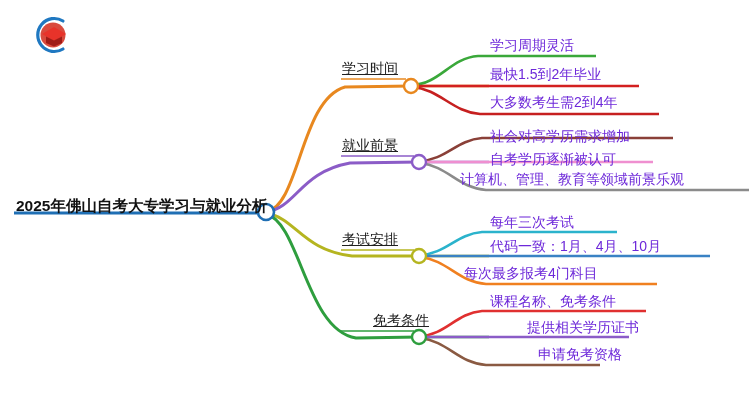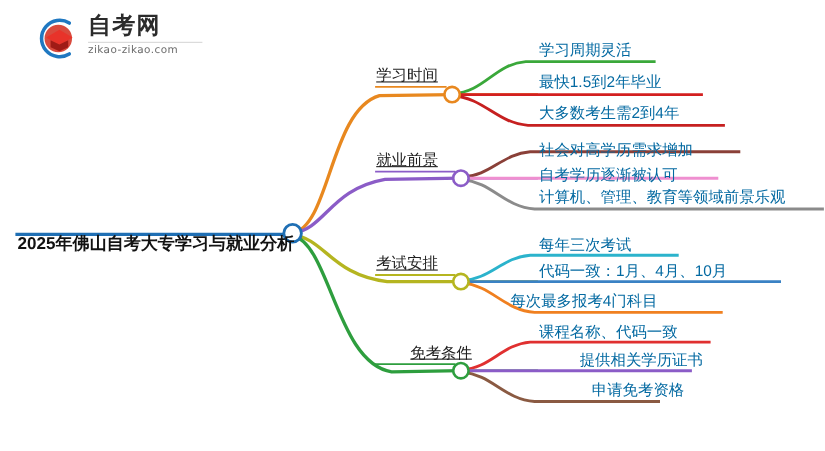--- a/index.html
+++ b/index.html
@@ -89,39 +89,34 @@
     color: #121212;
     letter-spacing: 0px;
   }
   .branch-label {
     font-size: 14px;
     color: #202020;
     text-decoration: underline;
   }
   .leaf-label {
     font-size: 14px;
-    color: #0369a1;
+    color: #6d28d9;
   }
 </style>
 </head>
 <body>
 
 <div id="logo">
   <div id="logo-mark">
     <svg width="44" height="44" viewBox="0 0 44 44">
       <path d="M33 8 A16.5 16.5 0 1 0 33 36" fill="none" stroke="#1f78c1" stroke-width="3.2" stroke-linecap="round"></path>
       <circle cx="23" cy="22" r="12.5" fill="#d94a3d"></circle>
       <path d="M12 21 L24 14 L36 21 L24 28 Z" fill="#e8332a"></path>
       <path d="M16 23.5 L16 30 L24 33.5 L32 30 L32 23.5 L24 27.5 Z" fill="#a01b16"></path>
     </svg>
-  </div>
-  <div id="logo-text">
-    <div class="logo-cn">自考网</div>
-    <div class="logo-rule"></div>
-    <div class="logo-url">zikao-zikao.com</div>
   </div>
 </div>
 
 <svg id="map" viewBox="0 0 750 410">
 
   <line x1="14" y1="213" x2="264" y2="213" stroke="#1f6fb4" stroke-width="3"></line>
 
   <path d="M266 212 C 300 206, 300 100, 345 87 L 411 86" fill="none" stroke="#e8881f" stroke-width="3"></path>
   <line x1="410" y1="86" x2="489" y2="86" stroke="#e8881f" stroke-width="2.4"></line>
 
@@ -159,34 +154,34 @@
 
   <path d="M420 336 C 446 335, 456 313, 482 311 L 646 311" fill="none" stroke="#e03030" stroke-width="2.6"></path>
   <path d="M420 337 L 482 337 L 629 337" fill="none" stroke="#8b5cc7" stroke-width="2.6"></path>
   <path d="M420 338 C 448 341, 458 363, 486 365 L 600 365" fill="none" stroke="#8a5a42" stroke-width="2.6"></path>
 
   <circle cx="419" cy="337" r="7" fill="#ffffff" stroke="#2e9e3e" stroke-width="2.4"></circle>
 
   <circle cx="266" cy="212" r="8" fill="#ffffff" stroke="#1f6fb4" stroke-width="2.6"></circle>
 </svg>
 
-<div class="label root-label" style="left:16px; top:196px;margin-top:15px;">2025年佛山自考大专学习与就业分析</div>
+<div class="label root-label" style="left:16px; top:196px;">2025年佛山自考大专学习与就业分析</div>
 
 <div class="label branch-label" style="left:342px; top:60px;">学习时间</div>
 <div class="label branch-label" style="left:342px; top:137px;text-align:right;">就业前景</div>
 <div class="label branch-label" style="left:342px; top:231px;">考试安排</div>
 <div class="label branch-label" style="left:342px; top:312px;margin-left:31px;">免考条件</div>
 
 <div class="label leaf-label" style="left:490px; top:37px;">学习周期灵活</div>
 <div class="label leaf-label" style="left:490px; top:66px;">最快1.5到2年毕业</div>
 <div class="label leaf-label" style="left:490px; top:94px;">大多数考生需2到4年</div>
 
 <div class="label leaf-label" style="left:490px; top:128px;">社会对高学历需求增加</div>
 <div class="label leaf-label" style="left:490px; top:151px;">自考学历逐渐被认可</div>
-<div class="label leaf-label" style="left:490px; top:171px;">计算机、管理、教育等领域前景乐观</div>
+<div class="label leaf-label" style="left:460px; top:171px;">计算机、管理、教育等领域前景乐观</div>
 
 <div class="label leaf-label" style="left:490px; top:214px;">每年三次考试</div>
 <div class="label leaf-label" style="left:490px; top:238px;">代码一致：1月、4月、10月</div>
 <div class="label leaf-label" style="left:464px; top:265px;text-align:center;">每次最多报考4门科目</div>
 
-<div class="label leaf-label" style="left:490px; top:293px;">课程名称、代码一致</div>
+<div class="label leaf-label" style="left:490px; top:293px;">课程名称、免考条件</div>
 <div class="label leaf-label" style="left:490px; top:319px;margin-left:37px;">提供相关学历证书</div>
 <div class="label leaf-label" style="left:490px; top:346px;margin-left:48px;">申请免考资格</div>
 
 </body></html>

